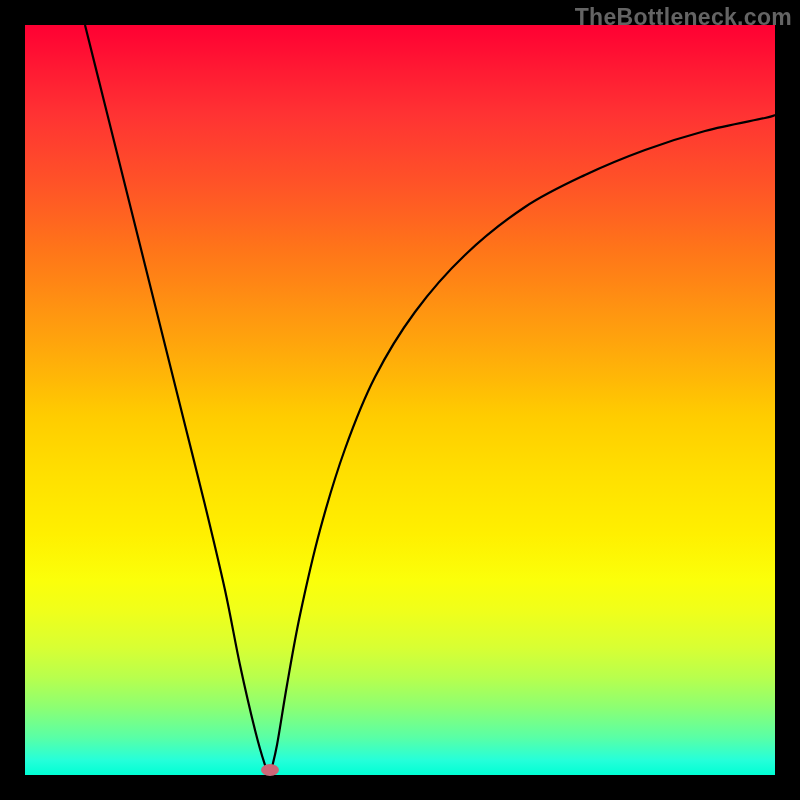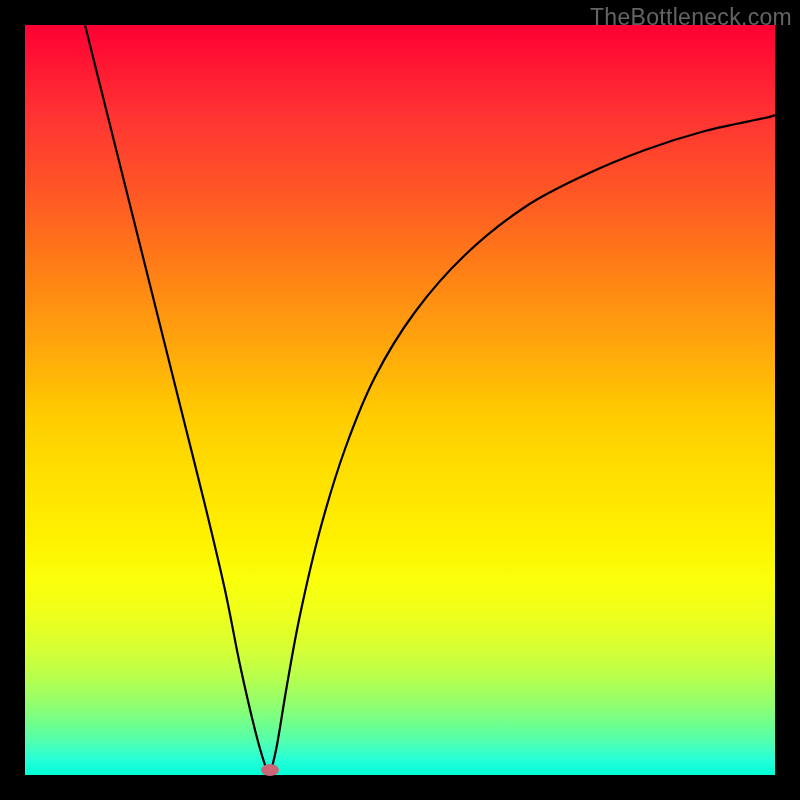--- a/index.html
+++ b/index.html
@@ -20,21 +20,21 @@
         #fff000 68%,
         #fbff0a 74%,
         #f0ff1a 78%,
         #d8ff33 83%,
         #b8ff4d 87%,
         #8cff73 91%,
         #59ffa6 95%,
         #26ffd9 98%,
         #00ffd5 100%);
     }
-    .watermark { position: absolute; top: 4px; right: 8px; color: #646464; font-size: 23px; font-weight: normal; letter-spacing: 0.3px; z-index: 10; }
+    .watermark { position: absolute; top: 4px; right: 8px; color: #646464; font-size: 23px; font-weight: bold; letter-spacing: 0.3px; z-index: 10; }
     .curve-svg { position: absolute; top: 0; left: 0; width: 100%; height: 100%; pointer-events: none; }
     .curve-path { fill: none; stroke: #000; stroke-width: 2.2; }
     .dot { position: absolute; width: 18px; height: 12px; background: #cc6677; border-radius: 50%; transform: translate(-50%, -50%); }
   </style>
 </head>
 <body>
 
 <div class="chart-container">
   <div class="watermark">TheBottleneck.com</div>
   <div class="plot-area">

